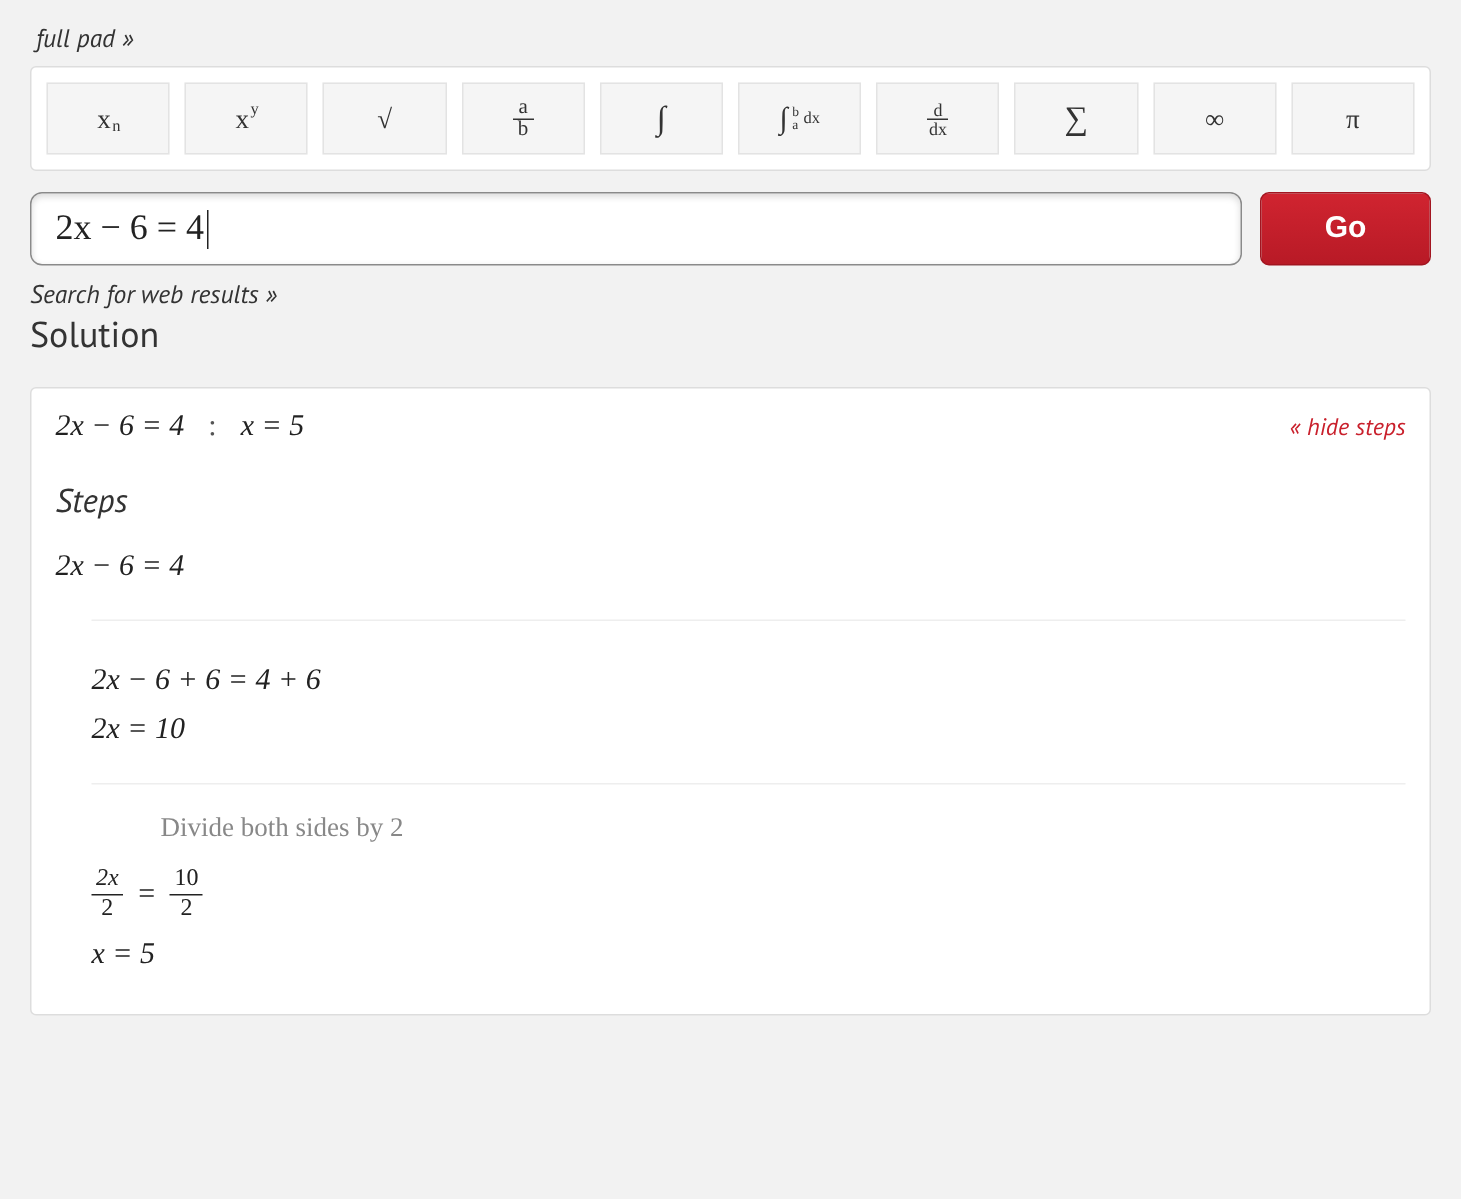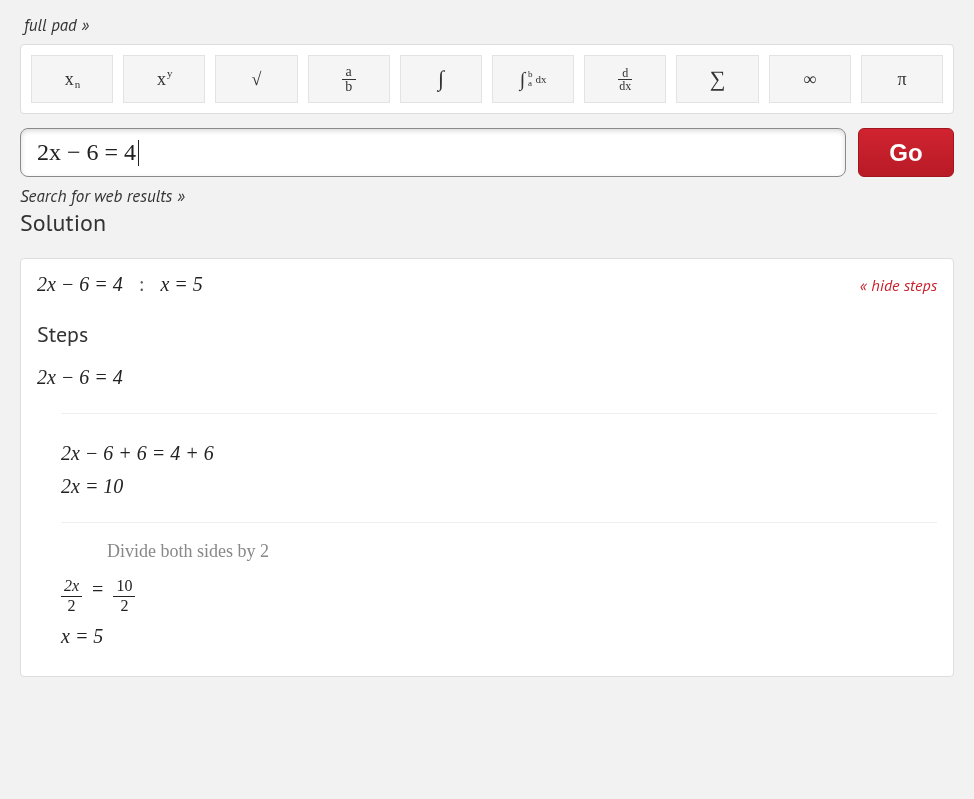--- a/index.html
+++ b/index.html
@@ -67,27 +67,27 @@
     }
     .math-input .cursor {
       display: inline-block;
       width: 1px;
       height: 26px;
       background: #222;
       margin-left: 2px;
       vertical-align: middle;
     }
     .go-btn {
-      width: 96px;
+      width: 114px;
       background: #c9202c;
       background: linear-gradient(#d02430, #b81a26);
       border: 1px solid #a21520;
       border-radius: 6px;
       color: #fff;
-      font-size: 24px;
+      font-size: 20px;
       font-weight: bold;
       cursor: pointer;
       display: flex;
       align-items: center;
       justify-content: center;
     }
     .web-results-link {
       color: #333;
       font-style: italic;
       font-size: 17px;
@@ -120,20 +120,21 @@
       color: #c9202c;
       font-style: italic;
       font-size: 16px;
       cursor: pointer;
     }
     .steps-heading {
       color: #333;
       font-size: 22px;
       font-weight: normal;
       margin: 24px 0 18px;
+      font-style: italic;
     }
     .math-line {
       font-family: 'Cambria Math', Georgia, serif;
       font-size: 20px;
       color: #222;
       margin: 10px 0;
     }
     .step-block {
       border-top: 1px solid #eee;
       margin: 24px 0 0 24px;
@@ -148,21 +149,21 @@
     .frac-inline {
       display: inline-flex;
       flex-direction: column;
       align-items: center;
       vertical-align: middle;
       font-size: 16px;
       line-height: 1.05;
     }
     .frac-inline .fn { border-bottom: 1.2px solid #222; padding: 0 3px 1px; }
     .frac-inline .fd { padding: 1px 3px 0; }
-    .frac-row { display:flex; align-items:flex-start; gap:6px; }
+    .frac-row { display:flex; align-items:center; gap:6px; }
     .frac-eq { margin : 0 4px; }
   </style>
 </head>
 <body>
 
 
 
 <a class="full-pad-link">full pad »</a>
 
 <div class="pad-panel">

